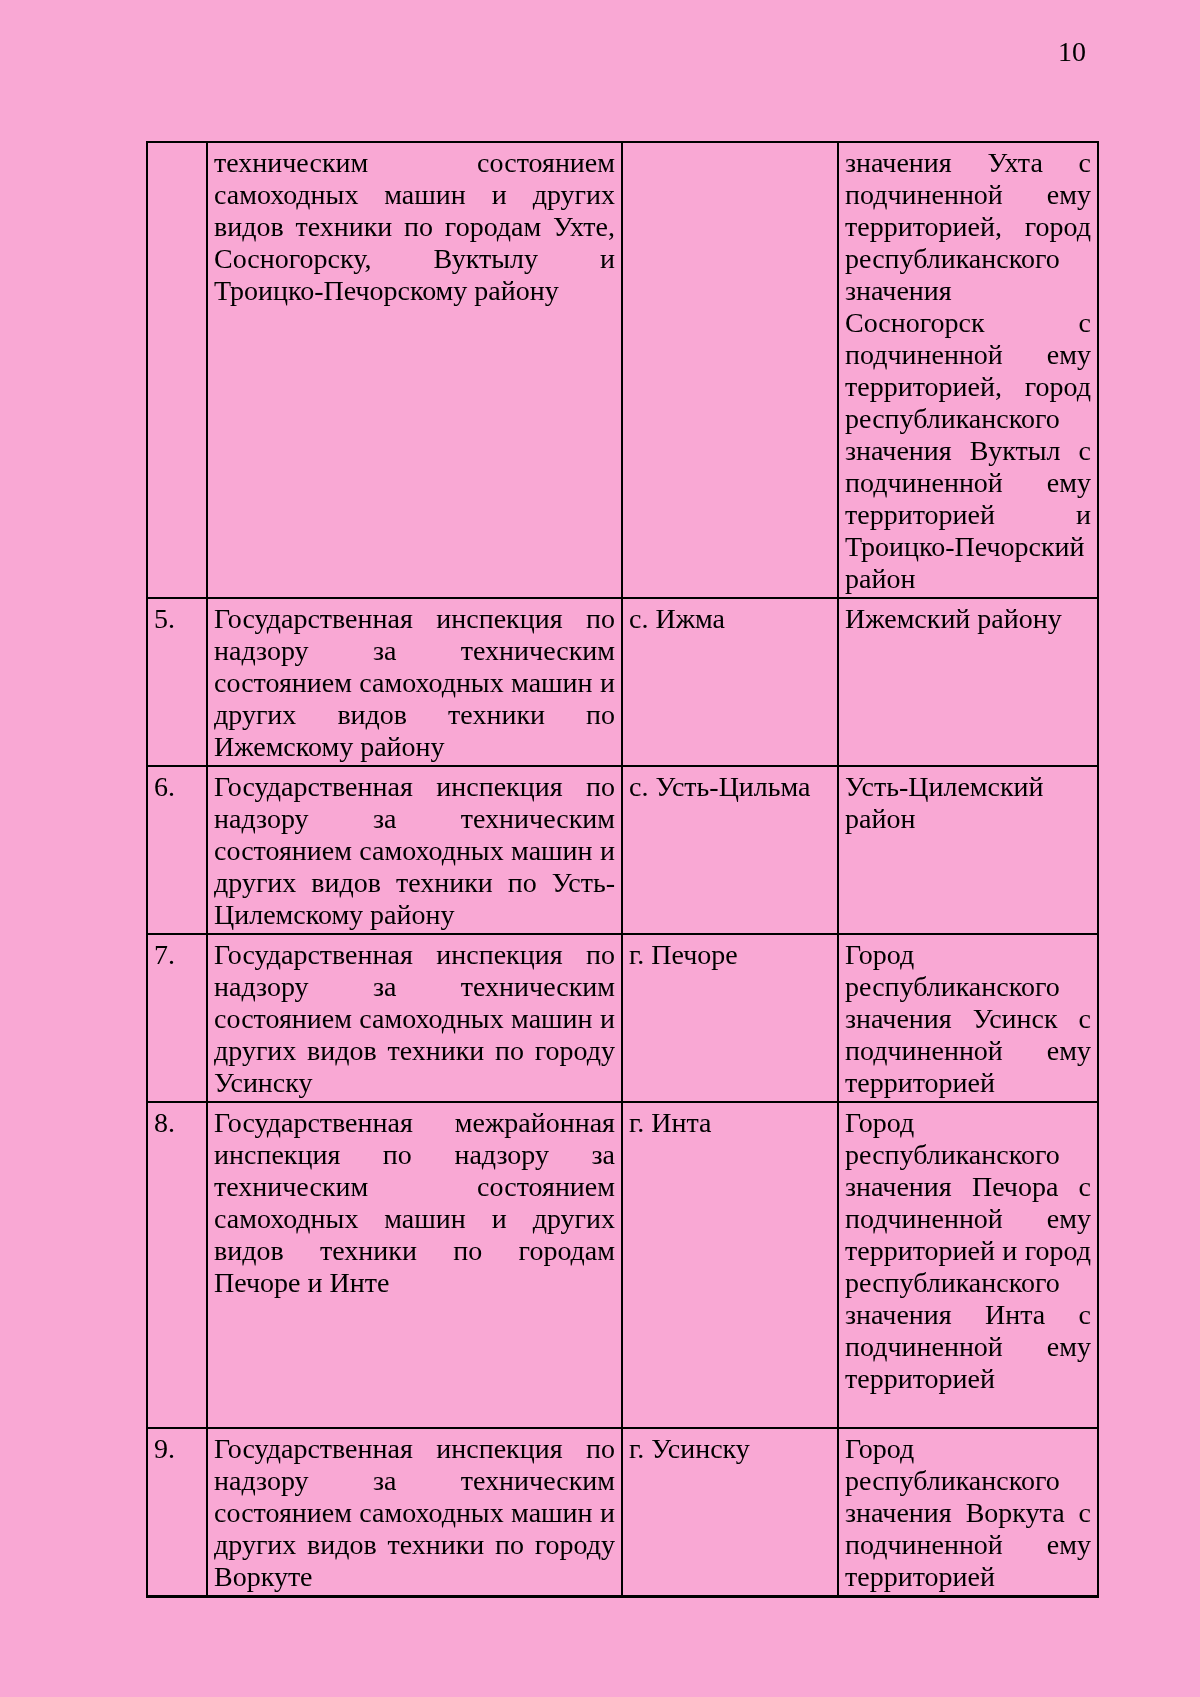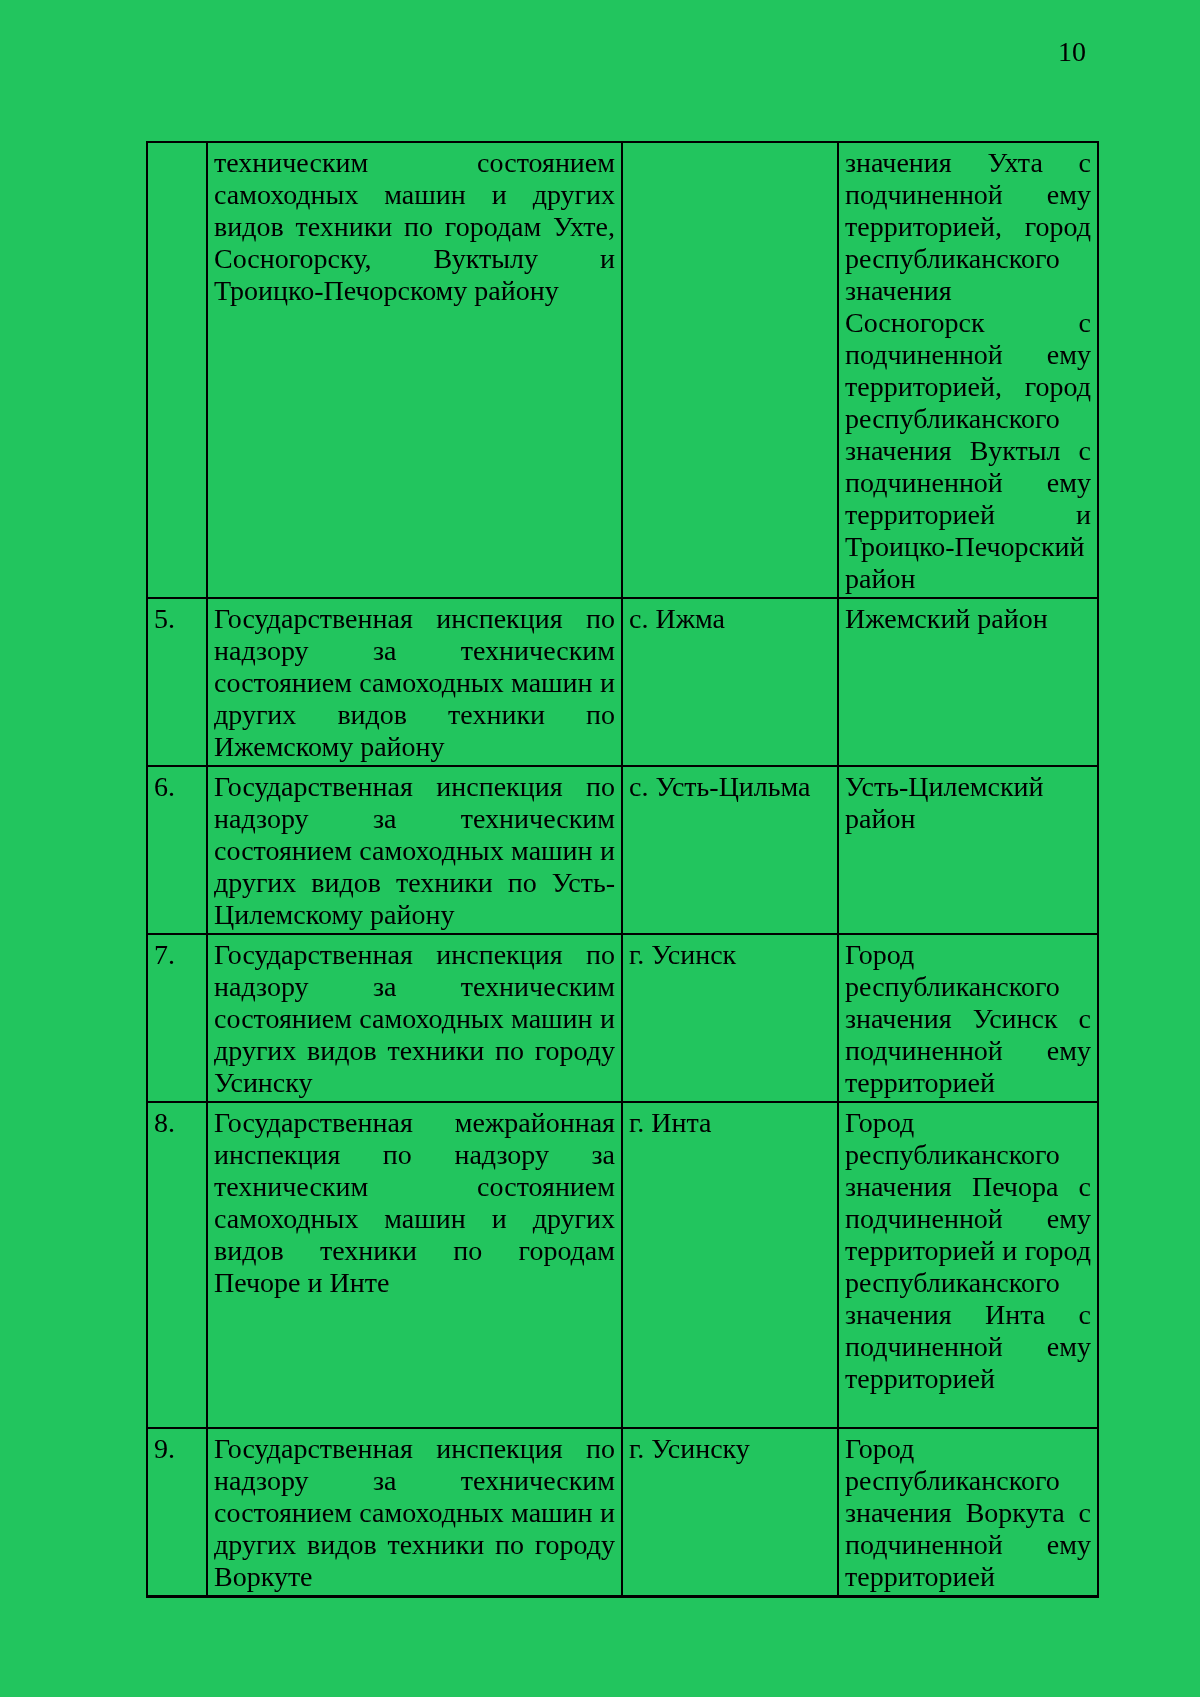--- a/index.html
+++ b/index.html
@@ -1,20 +1,20 @@
 <!DOCTYPE html>
 <html><head>
 <meta charset="utf-8">
 <style>
   html, body { margin: 0; padding: 0; }
   .page {
     position: relative;
     width: 1200px;
     height: 1697px;
-    background: #22c55e;
+    background: #f9a8d4;
     font-family: "Liberation Serif", "DejaVu Serif", serif;
     color: #000000;
   }
   .page-number {
     position: absolute;
     top: 36px;
     left: 1040px;
     width: 64px;
     text-align: center;
     font-size: 28px;
@@ -67,32 +67,32 @@
         <tr class="row-0">
           <td class="cell-num"></td>
           <td class="cell-name">техническим состоянием самоходных машин и других видов техники по городам Ухте, Сосногорску, Вуктылу и Троицко-Печорскому району</td>
           <td class="cell-loc"></td>
           <td class="cell-terr">значения Ухта с подчиненной ему территорией, город республиканского значения Сосногорск с подчиненной ему территорией, город республиканского значения Вуктыл с подчиненной ему территорией и Троицко-Печорский район</td>
         </tr>
         <tr class="row-1">
           <td class="cell-num">5.</td>
           <td class="cell-name">Государственная инспекция по надзору за техническим состоянием самоходных машин и других видов техники по Ижемскому району</td>
           <td class="cell-loc">с. Ижма</td>
-          <td class="cell-terr">Ижемский район</td>
+          <td class="cell-terr">Ижемский району</td>
         </tr>
         <tr class="row-2">
           <td class="cell-num">6.</td>
           <td class="cell-name">Государственная инспекция по надзору за техническим состоянием самоходных машин и других видов техники по Усть-Цилемскому району</td>
           <td class="cell-loc">с. Усть-Цильма</td>
           <td class="cell-terr">Усть-Цилемский район</td>
         </tr>
         <tr class="row-3">
           <td class="cell-num">7.</td>
           <td class="cell-name">Государственная инспекция по надзору за техническим состоянием самоходных машин и других видов техники по городу Усинску</td>
-          <td class="cell-loc">г. Усинск</td>
+          <td class="cell-loc">г. Печоре</td>
           <td class="cell-terr">Город республиканского значения Усинск с подчиненной ему территорией</td>
         </tr>
         <tr class="row-4">
           <td class="cell-num">8.</td>
           <td class="cell-name">Государственная межрайонная инспекция по надзору за техническим состоянием самоходных машин и других видов техники по городам Печоре и Инте</td>
           <td class="cell-loc">г. Инта</td>
           <td class="cell-terr">Город республиканского значения Печора с подчиненной ему территорией и город республиканского значения Инта с подчиненной ему территорией</td>
         </tr>
         <tr class="row-5">
           <td class="cell-num">9.</td>

